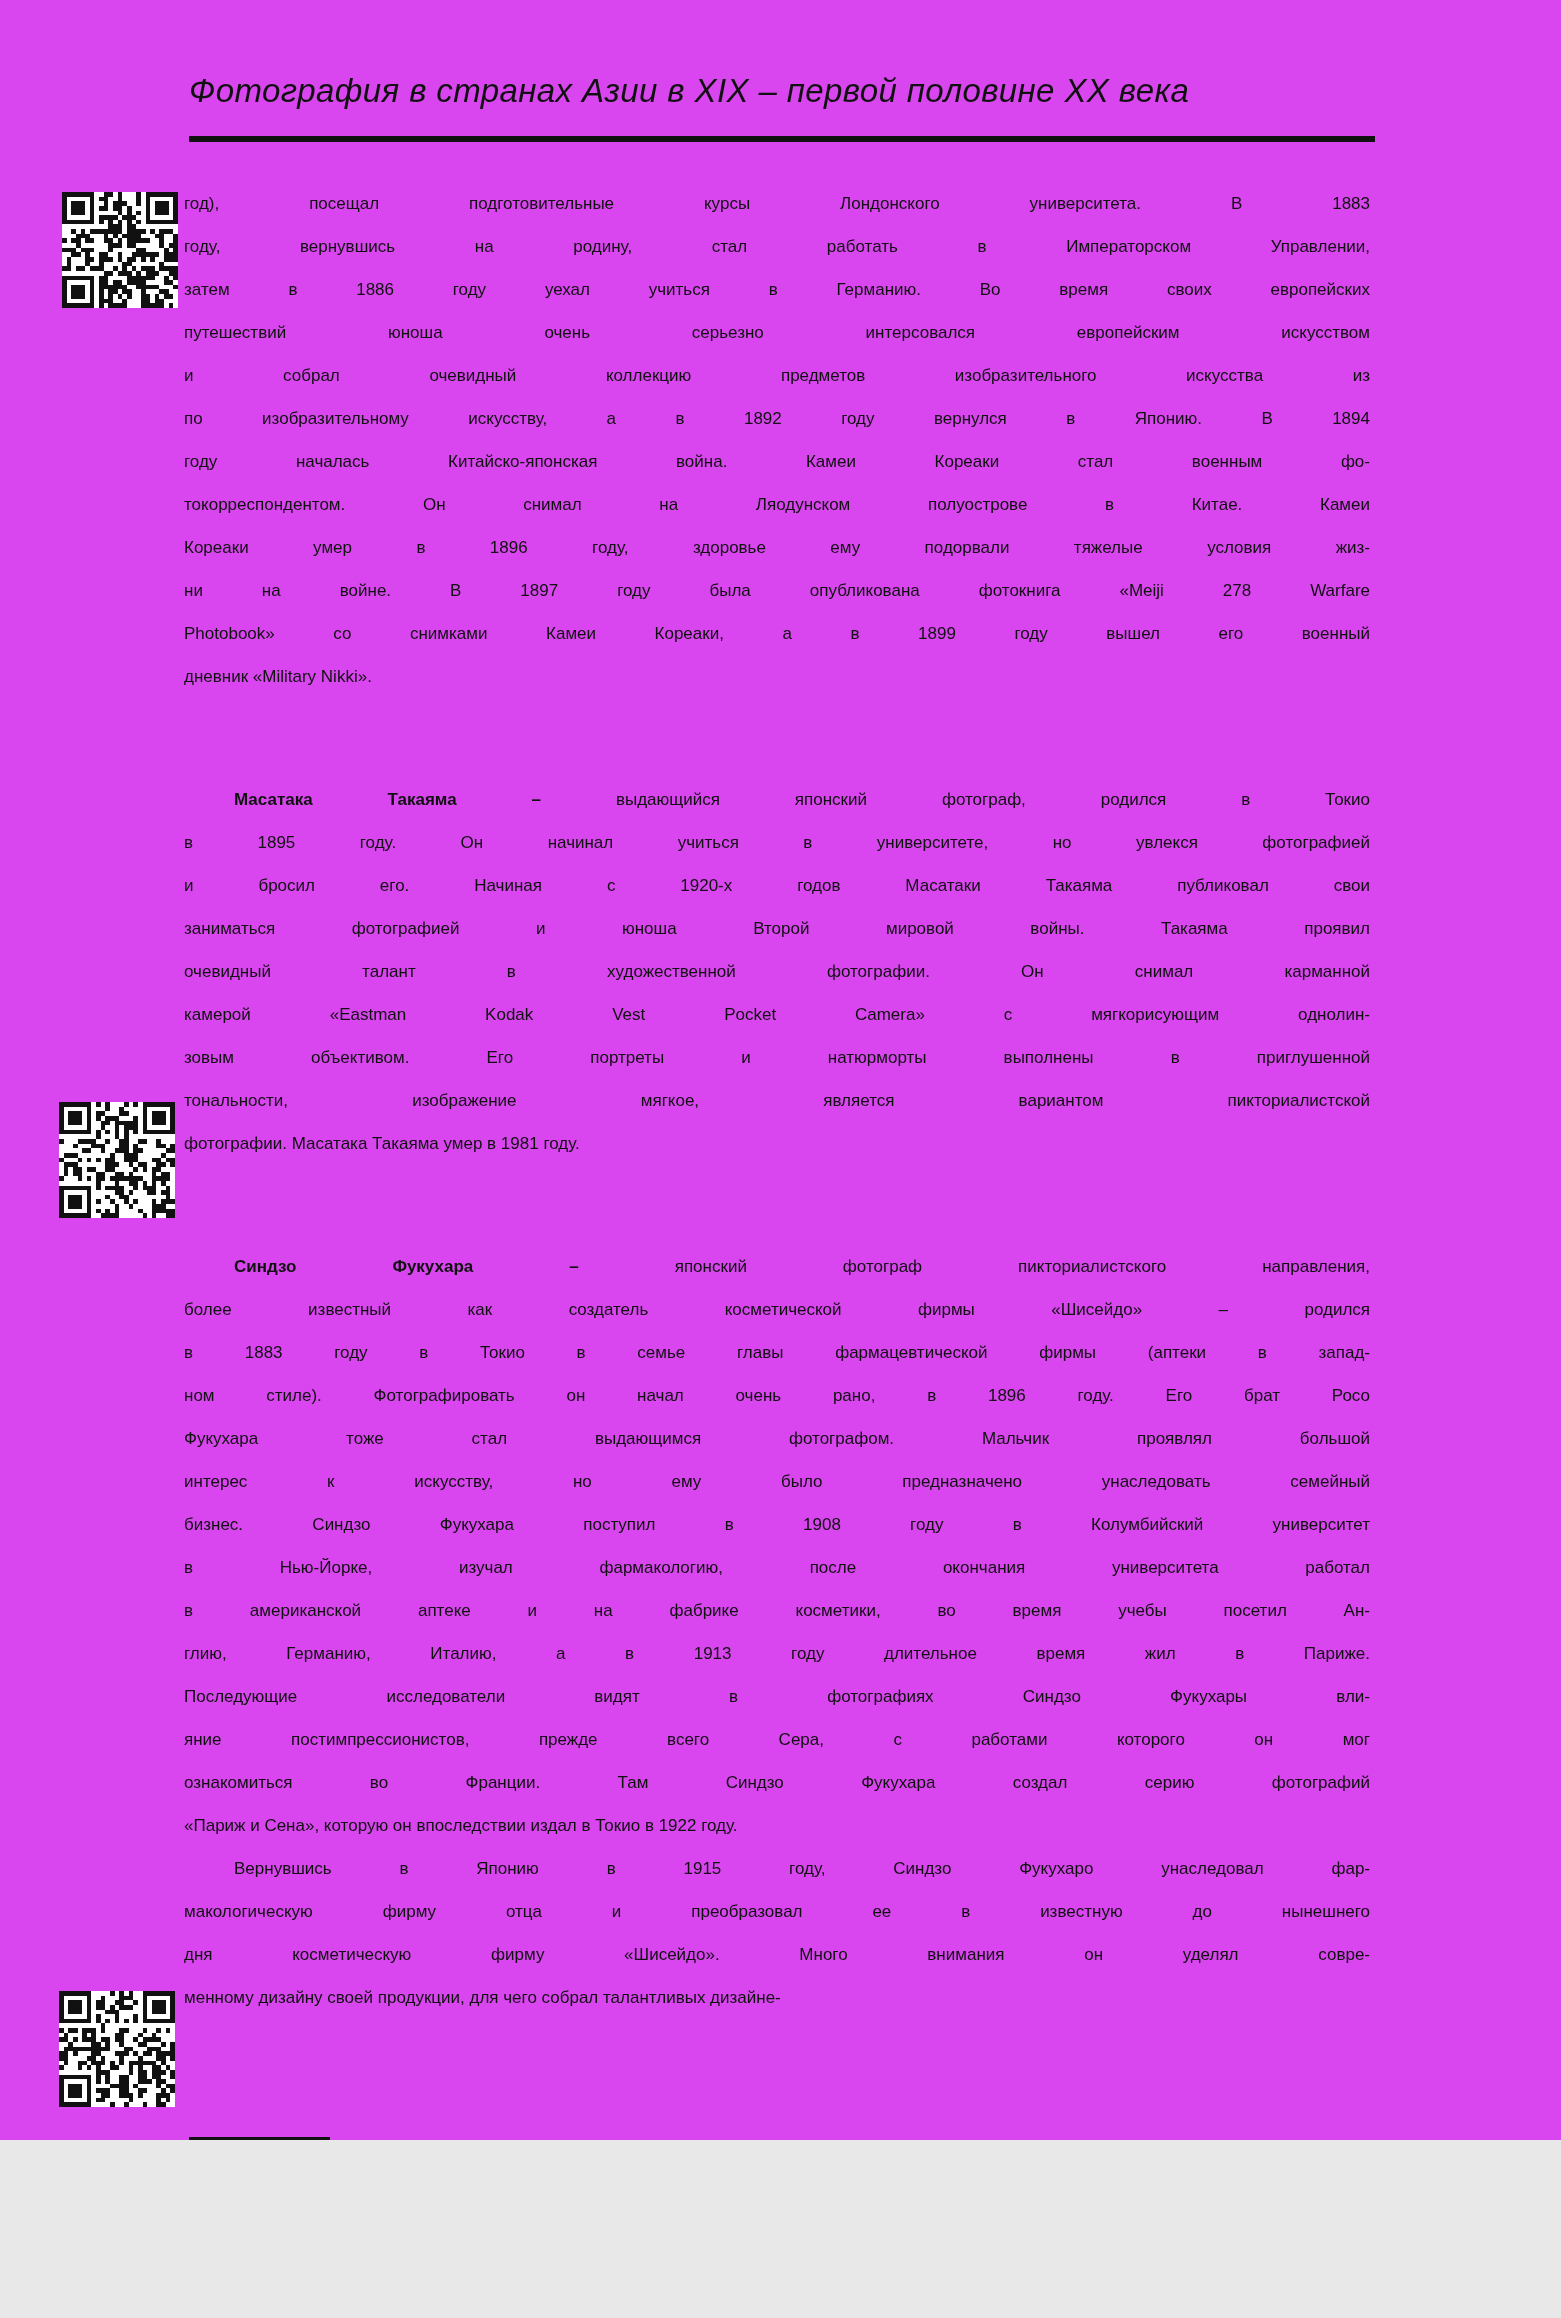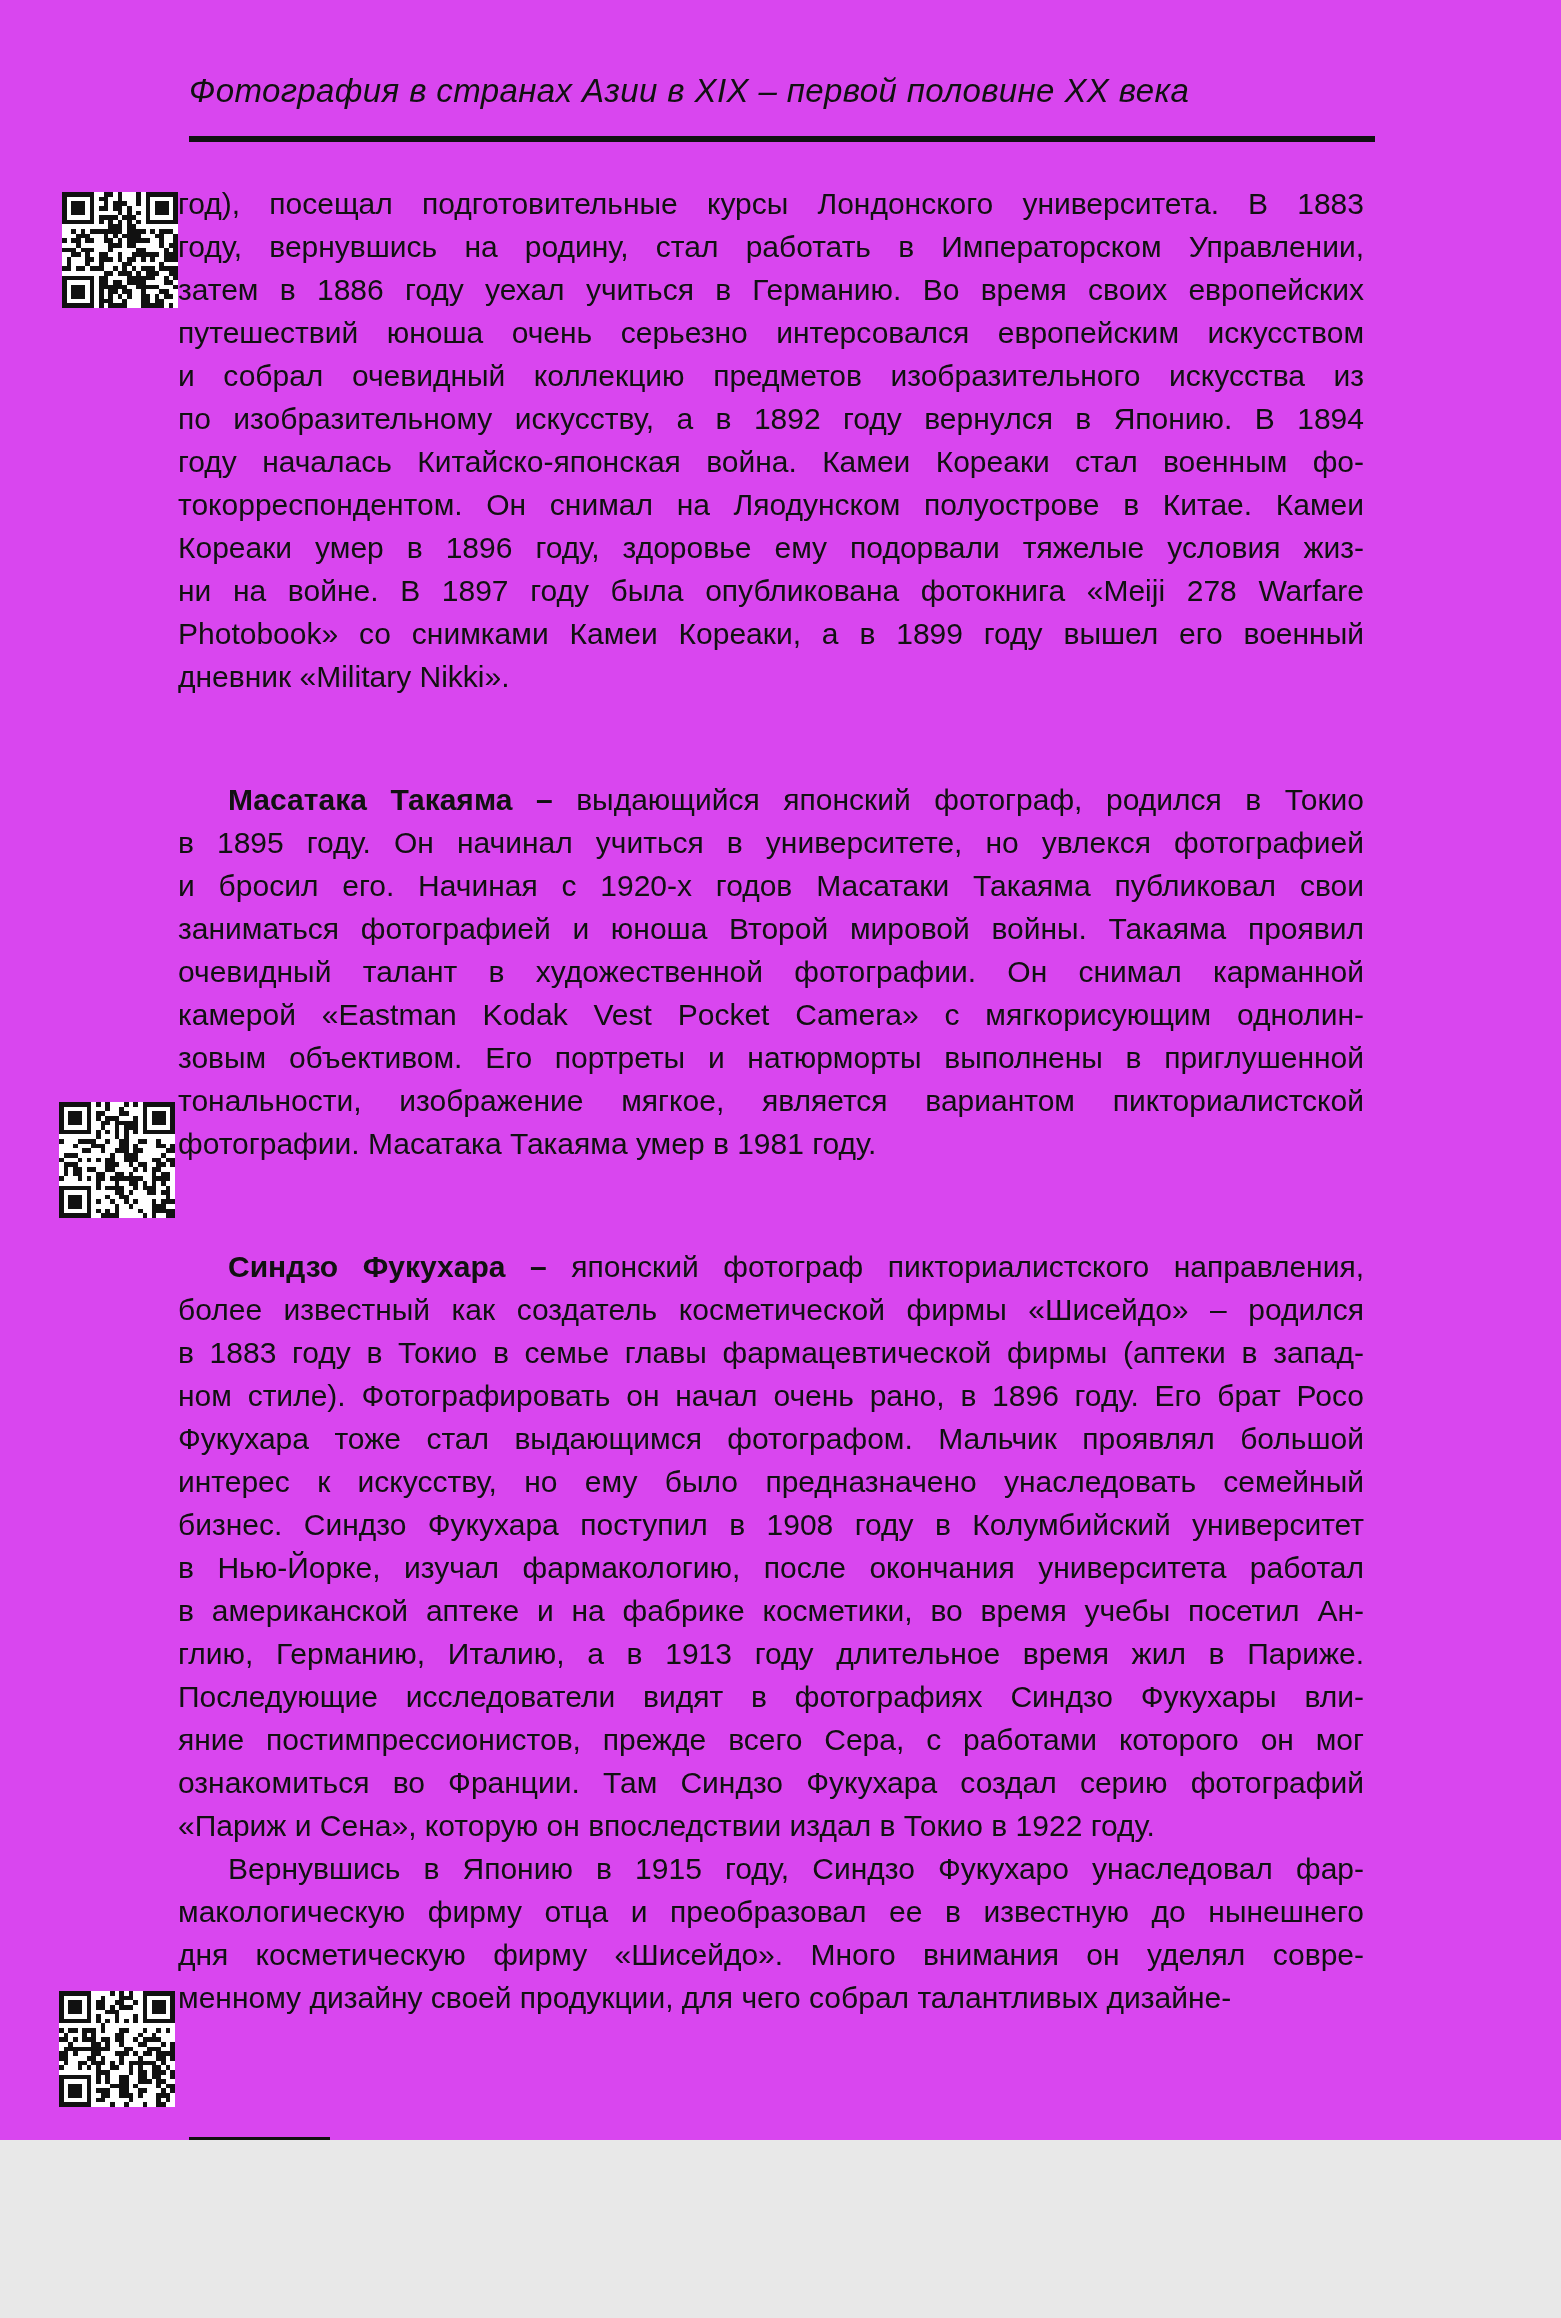--- a/index.html
+++ b/index.html
@@ -27,24 +27,24 @@
   .header-rule {
     position: absolute;
     left: 189px;
     top: 136px;
     width: 1186px;
     height: 5.6px;
     background: #111111;
   }
   .body-text {
     position: absolute;
-    left: 178px;
+    left: 184px;
     top: 182px;
     width: 1186px;
-    font-size: 30px;
+    font-size: 17px;
     line-height: 43px;
   }
   .para + .para { margin-top: 80px; }
   .para.continuation { margin-top: 0; }
   .line {
     text-align: justify;
     text-align-last: justify;
   }
   .line.last { text-align-last: left; }
   .para.indent .line:first-child { text-indent: 50px; }

